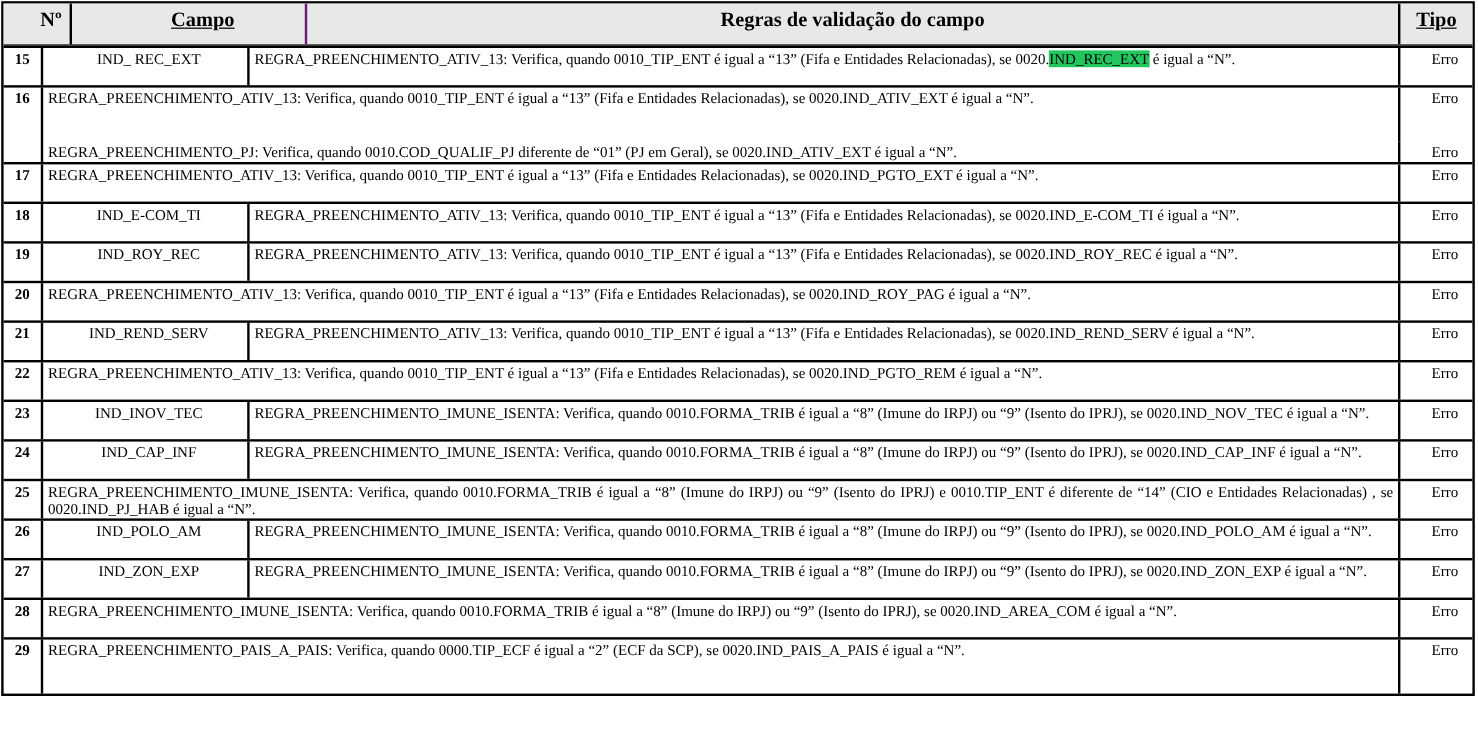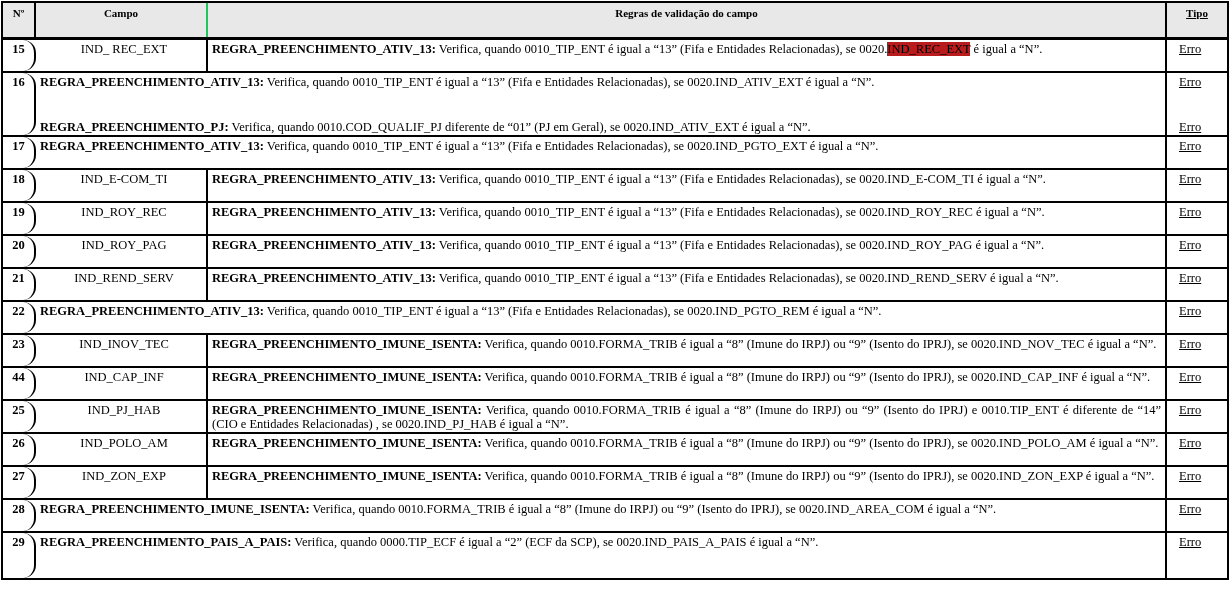--- a/index.html
+++ b/index.html
@@ -2,38 +2,38 @@
 <html><head>
 <meta charset="utf-8">
 <style>
   html,body{margin:0;padding:0;background:#ffffff;}
   body{width:1232px;height:614px;overflow:hidden;
        font-family:"Liberation Serif","DejaVu Serif",serif;color:#000;}
   .doc-table{width:1228px;margin:1px;border:2px solid #000;box-sizing:border-box;}
   .t-row{display:flex;align-items:stretch;min-height:31px;}
   .t-row + .t-row{border-top:2px solid #000;}
   .t-header{background:#e8e8e8;min-height:34px;border-bottom:1px solid #000;}
-  .t-header .hc{font-weight:bold;font-size:11px;text-align:center;padding-top:4px;box-sizing:border-box;}
+  .t-header .hc{font-weight:bold;font-size:17px;text-align:center;padding-top:4px;box-sizing:border-box;margin-left:24px;}
   .c-num{width:33px;flex:0 0 33px;border-right:2px solid #000;box-sizing:border-box;
-         font-weight:bold;font-size:12.5px;text-align:center;padding-top:2px;border-radius:13px;}
+         font-weight:bold;font-size:12.5px;text-align:center;padding-top:2px;}
   .c-campo{width:172px;flex:0 0 172px;border-right:2px solid #000;box-sizing:border-box;
            font-size:12.5px;padding:2px 0 0 6px;text-align:center;}
   .c-rules{flex:1 1 auto;display:flex;flex-direction:column;min-width:0;}
   .rule-line{display:flex;align-items:stretch;flex:1 1 auto;}
   .rule-text{flex:1 1 auto;font-size:12.5px;line-height:14px;text-align:justify;
              padding:2px 4px 1px 4px;min-width:0;}
   .rule-spacer .rule-text{padding:0 4px;}
   .c-tipo{width:62px;flex:0 0 62px;border-left:2px solid #000;box-sizing:border-box;
-          font-size:12.5px;padding:2px 0 0 12px;text-decoration:underline;}
+          font-size:12.5px;padding:2px 0 0 26px;}
   .hdr-regras{flex:1 1 auto;}
   .hdr-tipo{width:62px;flex:0 0 62px;border-left:2px solid #000;box-sizing:border-box;text-decoration:underline;}
   .hdr-num{width:33px;flex:0 0 33px;border-right:2px solid #000;box-sizing:border-box;}
-  .hdr-campo{width:172px;flex:0 0 172px;border-right:2px solid #22c55e;box-sizing:border-box;}
-  .b{font-weight:bold;}
-  .hl{background:#b91c1c;}
+  .hdr-campo{width:172px;flex:0 0 172px;border-right:2px solid #701a75;box-sizing:border-box;text-decoration:underline;}
+  .b{font-weight:normal;}
+  .hl{background:#22c55e;}
 </style>
 </head>
 <body>
 
 <div class="doc-table">
   <div class="t-row t-header">
     <div class="hc hdr-num">Nº</div>
     <div class="hc hdr-campo">Campo</div>
     <div class="hc hdr-regras">Regras de validação do campo</div>
     <div class="hc hdr-tipo">Tipo</div>
@@ -90,21 +90,20 @@
       <div class="c-campo">IND_ROY_REC</div>
       <div class="c-rules">
         <div class="rule-line">
           <div class="rule-text"><span class="b">REGRA_PREENCHIMENTO_ATIV_13:</span><span> Verifica, quando 0010_TIP_ENT é igual a “13” (Fifa e Entidades Relacionadas), se 0020.IND_ROY_REC é igual a “N”.</span></div>
           <div class="c-tipo">Erro</div>
         </div>
       </div>
     </div>
     <div class="t-row">
       <div class="c-num">20</div>
-      <div class="c-campo">IND_ROY_PAG</div>
       <div class="c-rules">
         <div class="rule-line">
           <div class="rule-text"><span class="b">REGRA_PREENCHIMENTO_ATIV_13:</span><span> Verifica, quando 0010_TIP_ENT é igual a “13” (Fifa e Entidades Relacionadas), se 0020.IND_ROY_PAG é igual a “N”.</span></div>
           <div class="c-tipo">Erro</div>
         </div>
       </div>
     </div>
     <div class="t-row">
       <div class="c-num">21</div>
       <div class="c-campo">IND_REND_SERV</div>
@@ -128,32 +127,31 @@
       <div class="c-num">23</div>
       <div class="c-campo">IND_INOV_TEC</div>
       <div class="c-rules">
         <div class="rule-line">
           <div class="rule-text"><span class="b">REGRA_PREENCHIMENTO_IMUNE_ISENTA:</span><span> Verifica, quando 0010.FORMA_TRIB é igual a “8” (Imune do IRPJ) ou “9” (Isento do IPRJ), se 0020.IND_NOV_TEC é igual a “N”.</span></div>
           <div class="c-tipo">Erro</div>
         </div>
       </div>
     </div>
     <div class="t-row">
-      <div class="c-num">44</div>
+      <div class="c-num">24</div>
       <div class="c-campo">IND_CAP_INF</div>
       <div class="c-rules">
         <div class="rule-line">
           <div class="rule-text"><span class="b">REGRA_PREENCHIMENTO_IMUNE_ISENTA:</span><span> Verifica, quando 0010.FORMA_TRIB é igual a “8” (Imune do IRPJ) ou “9” (Isento do IPRJ), se 0020.IND_CAP_INF é igual a “N”.</span></div>
           <div class="c-tipo">Erro</div>
         </div>
       </div>
     </div>
     <div class="t-row">
       <div class="c-num">25</div>
-      <div class="c-campo">IND_PJ_HAB</div>
       <div class="c-rules">
         <div class="rule-line">
           <div class="rule-text"><span class="b">REGRA_PREENCHIMENTO_IMUNE_ISENTA:</span><span> Verifica, quando 0010.FORMA_TRIB é igual a “8” (Imune do IRPJ) ou “9” (Isento do IPRJ) e 0010.TIP_ENT é diferente de “14” (CIO e Entidades Relacionadas) , se 0020.IND_PJ_HAB é igual a “N”.</span></div>
           <div class="c-tipo">Erro</div>
         </div>
       </div>
     </div>
     <div class="t-row">
       <div class="c-num">26</div>
       <div class="c-campo">IND_POLO_AM</div>

